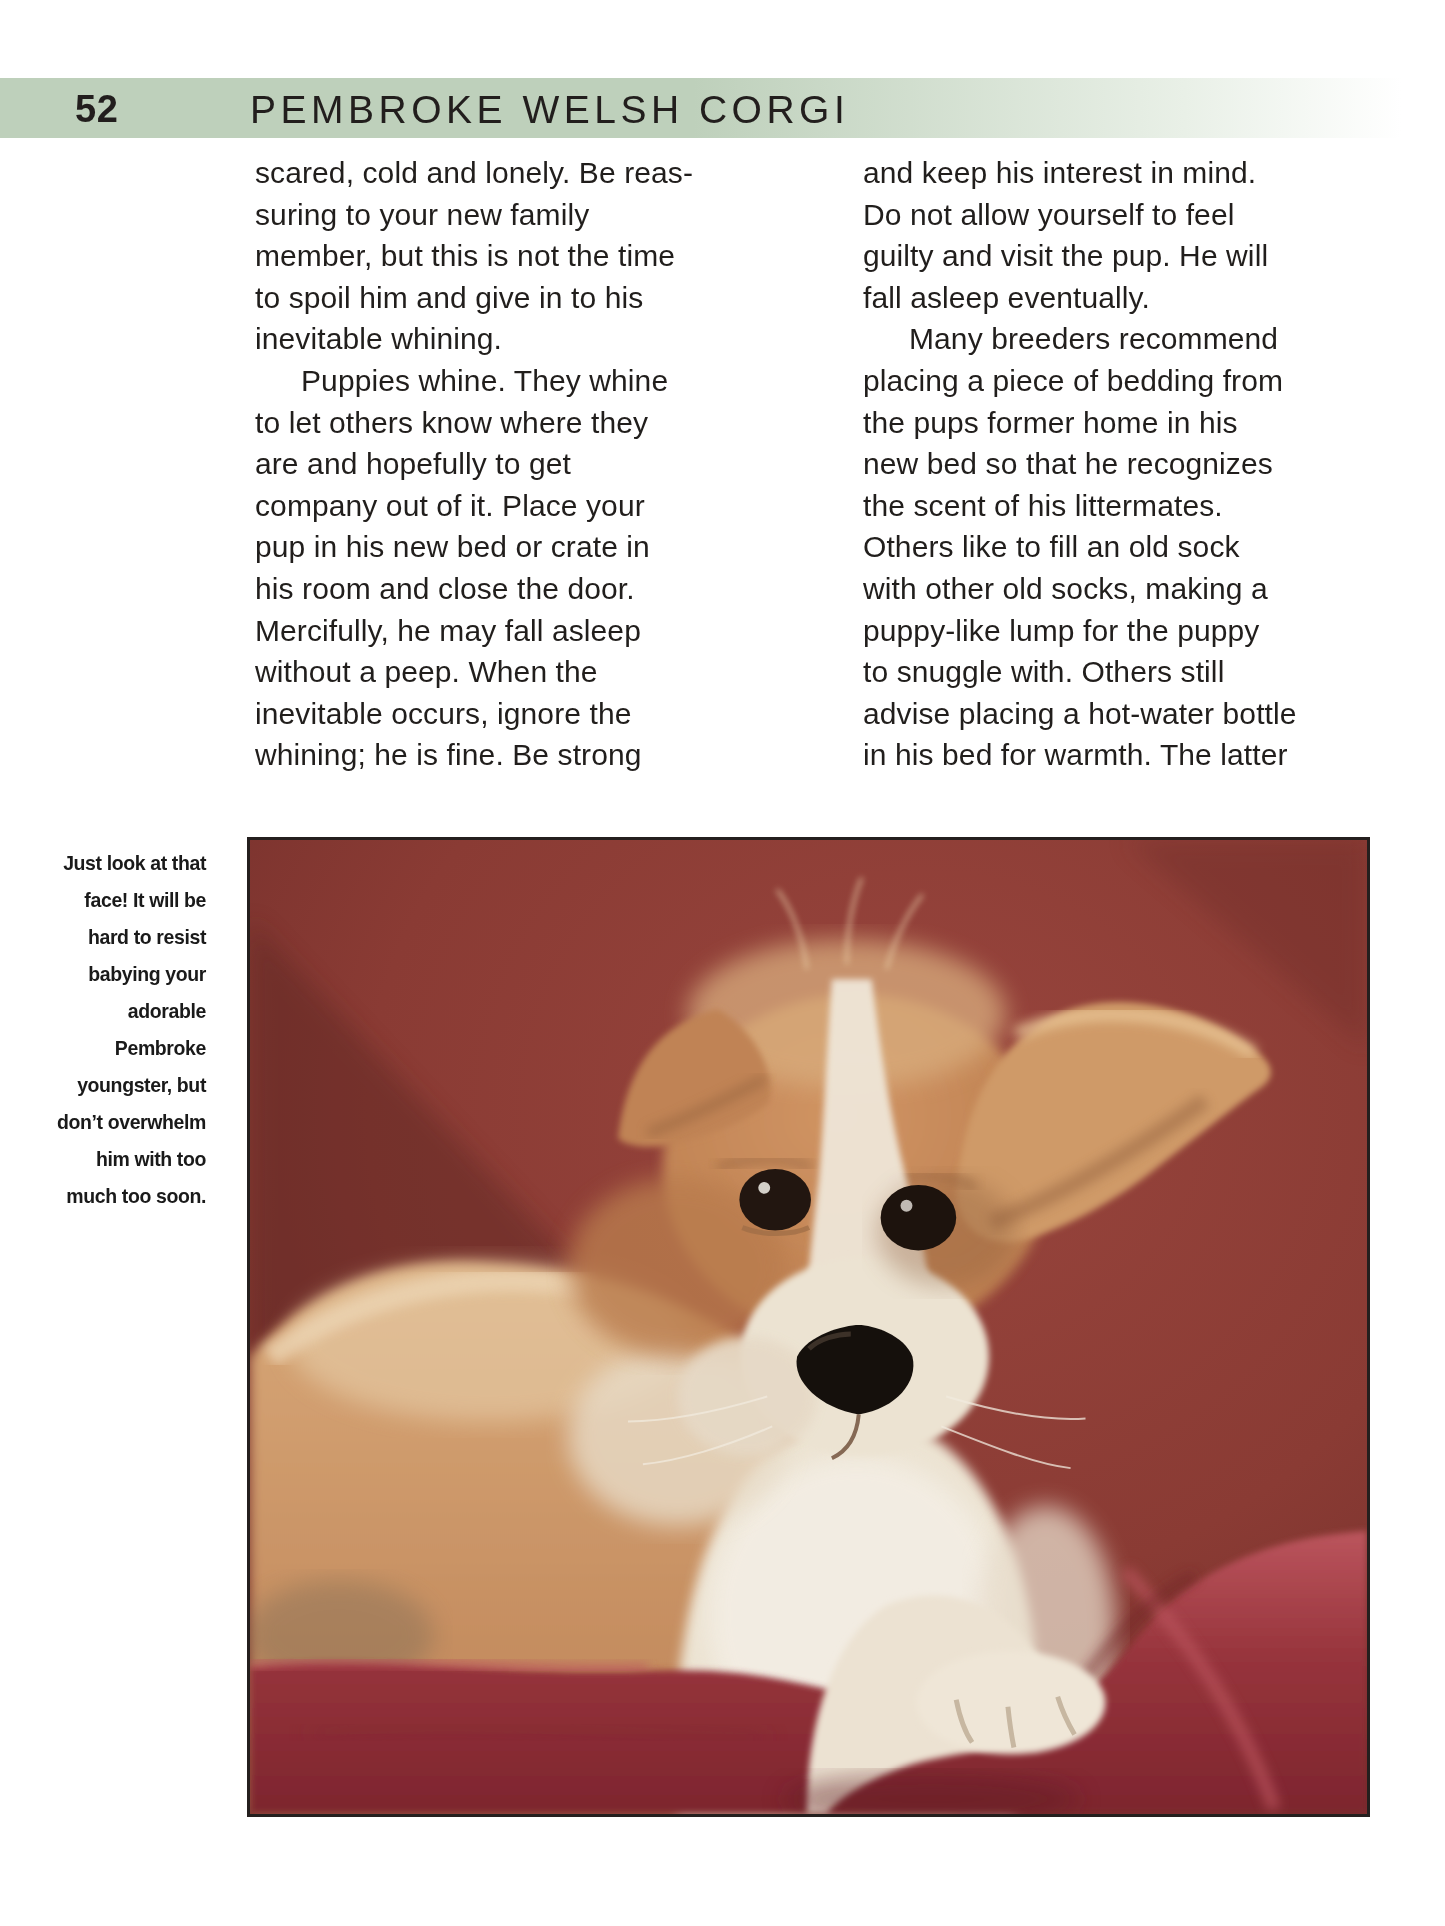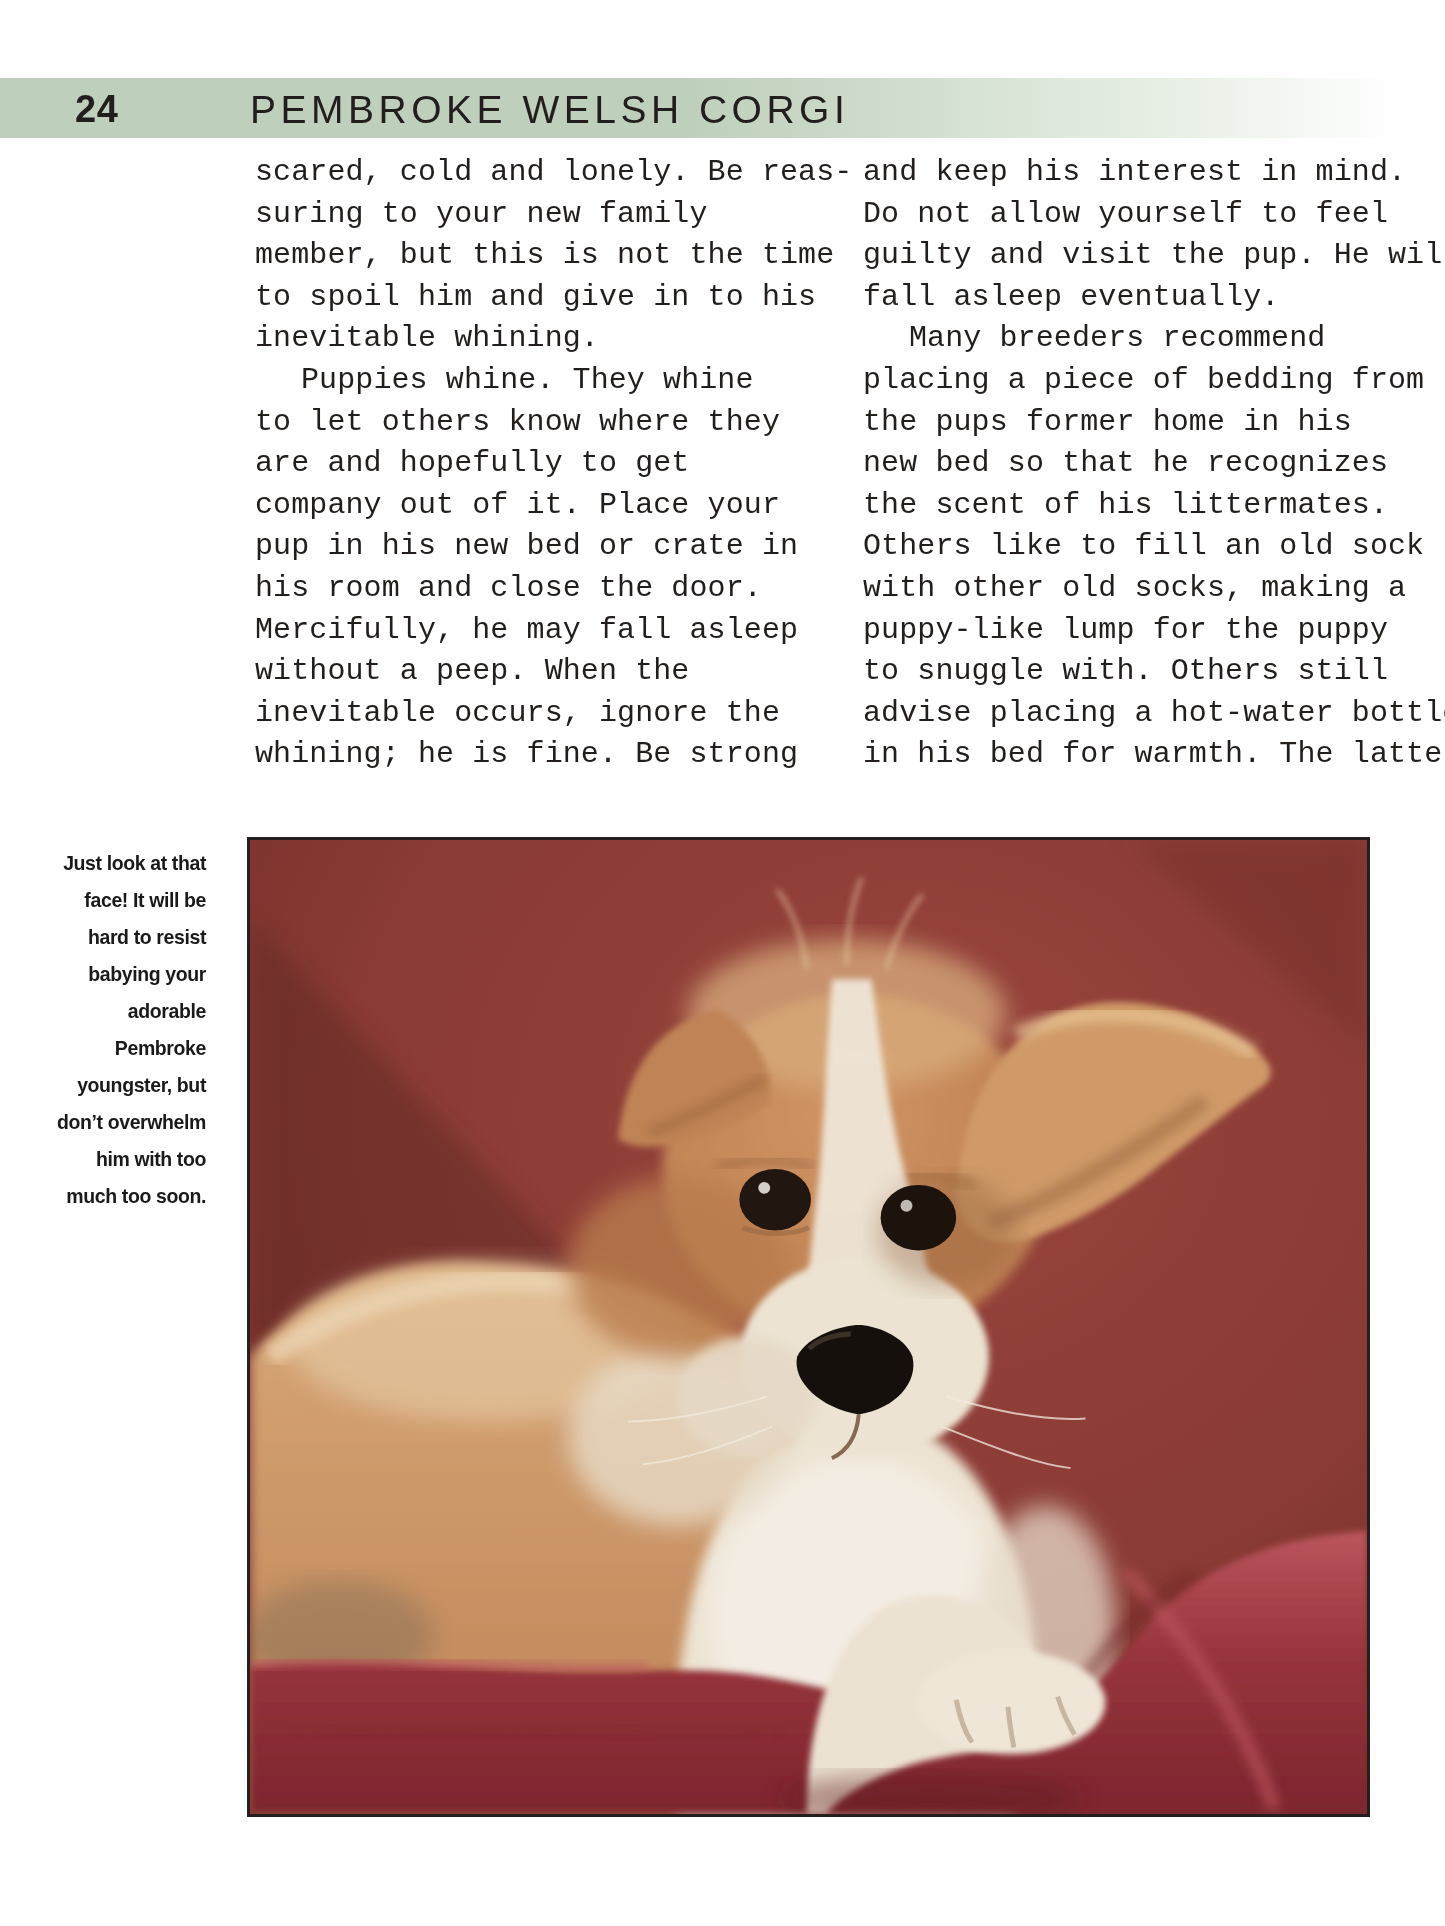--- a/index.html
+++ b/index.html
@@ -12,21 +12,21 @@
       var(--header-green,#bed0bb) 0%,
       var(--header-green,#bed0bb) 48%,
       #e9f0e7 82%,
       var(--header-fade,#ffffff) 97%);}
   .page-number{position:absolute;left:75px;top:78px;height:60px;line-height:62px;
     font-size:38px;font-weight:bold;letter-spacing:0.5px;color:var(--ink,#221e1d);}
   .page-title{position:absolute;left:250px;top:78px;height:60px;line-height:63px;
     font-size:39px;font-weight:400;letter-spacing:4.5px;color:var(--ink,#221e1d);}
 
   
-  .col{position:absolute;top:152px;font-family:Liberation Mono, monospace;
+  .col{position:absolute;top:152px;font-family:Liberation Sans, sans-serif;
     font-size:30px;line-height:41.6px;color:var(--body-ink,#211e1c);letter-spacing:0.1px;}
   .col-left{left:255px;}
   .col-right{left:843px;margin-left:20px;}
   .col p{margin:0;white-space:pre;}
   .col p.indent{text-indent:46px;}
 
   
   .photo-caption{position:absolute;left:28px;top:844px;width:178px;text-align:right;
     font-size:20.5px;line-height:37px;font-weight:bold;letter-spacing:-0.4px;
     color:#1a1a1a;white-space:pre;transform:scaleX(0.95);transform-origin:top right;}
@@ -35,21 +35,21 @@
   .photo-frame{position:absolute;left:247px;top:837px;width:1123px;height:980px;
     border:3px solid #241f1e;box-sizing:border-box;background:var(--photo-maroon-mid,#8a3b34);}
   .photo-frame svg{display:block;width:100%;height:100%;}
 </style>
 </head>
 <body>
 
 <div class="page">
 
   <div class="header-band"></div>
-  <div class="page-number">24</div>
+  <div class="page-number">52</div>
   <div class="page-title">PEMBROKE WELSH CORGI</div>
 
   <div class="col col-left">
     <p>scared, cold and lonely. Be reas-
 suring to your new family
 member, but this is not the time
 to spoil him and give in to his
 inevitable whining.</p>
     <p class="indent">Puppies whine. They whine
 to let others know where they

